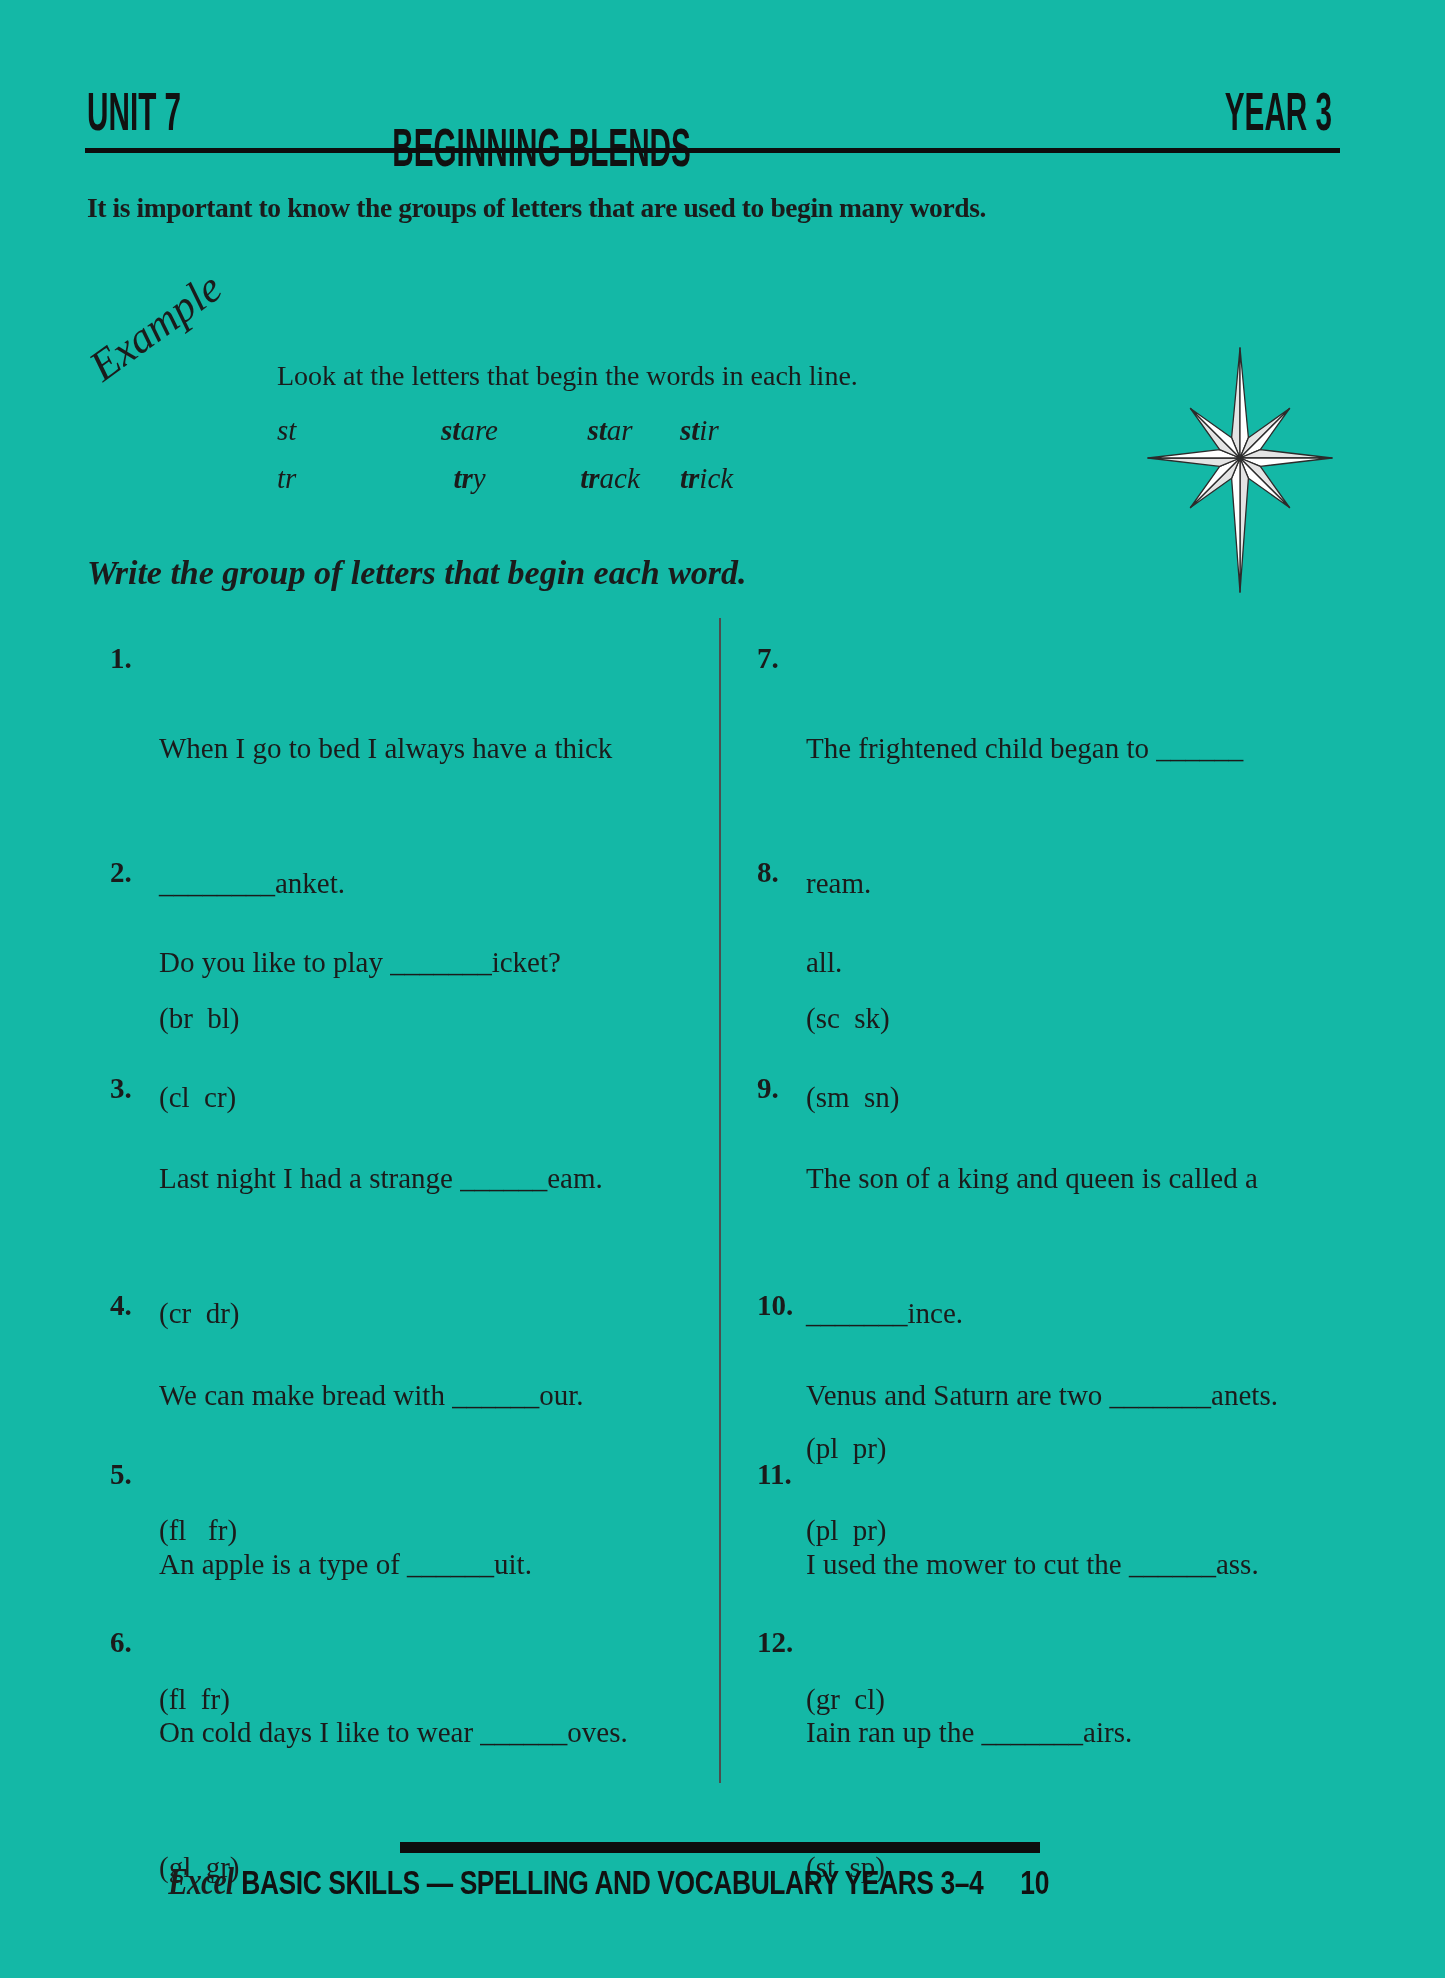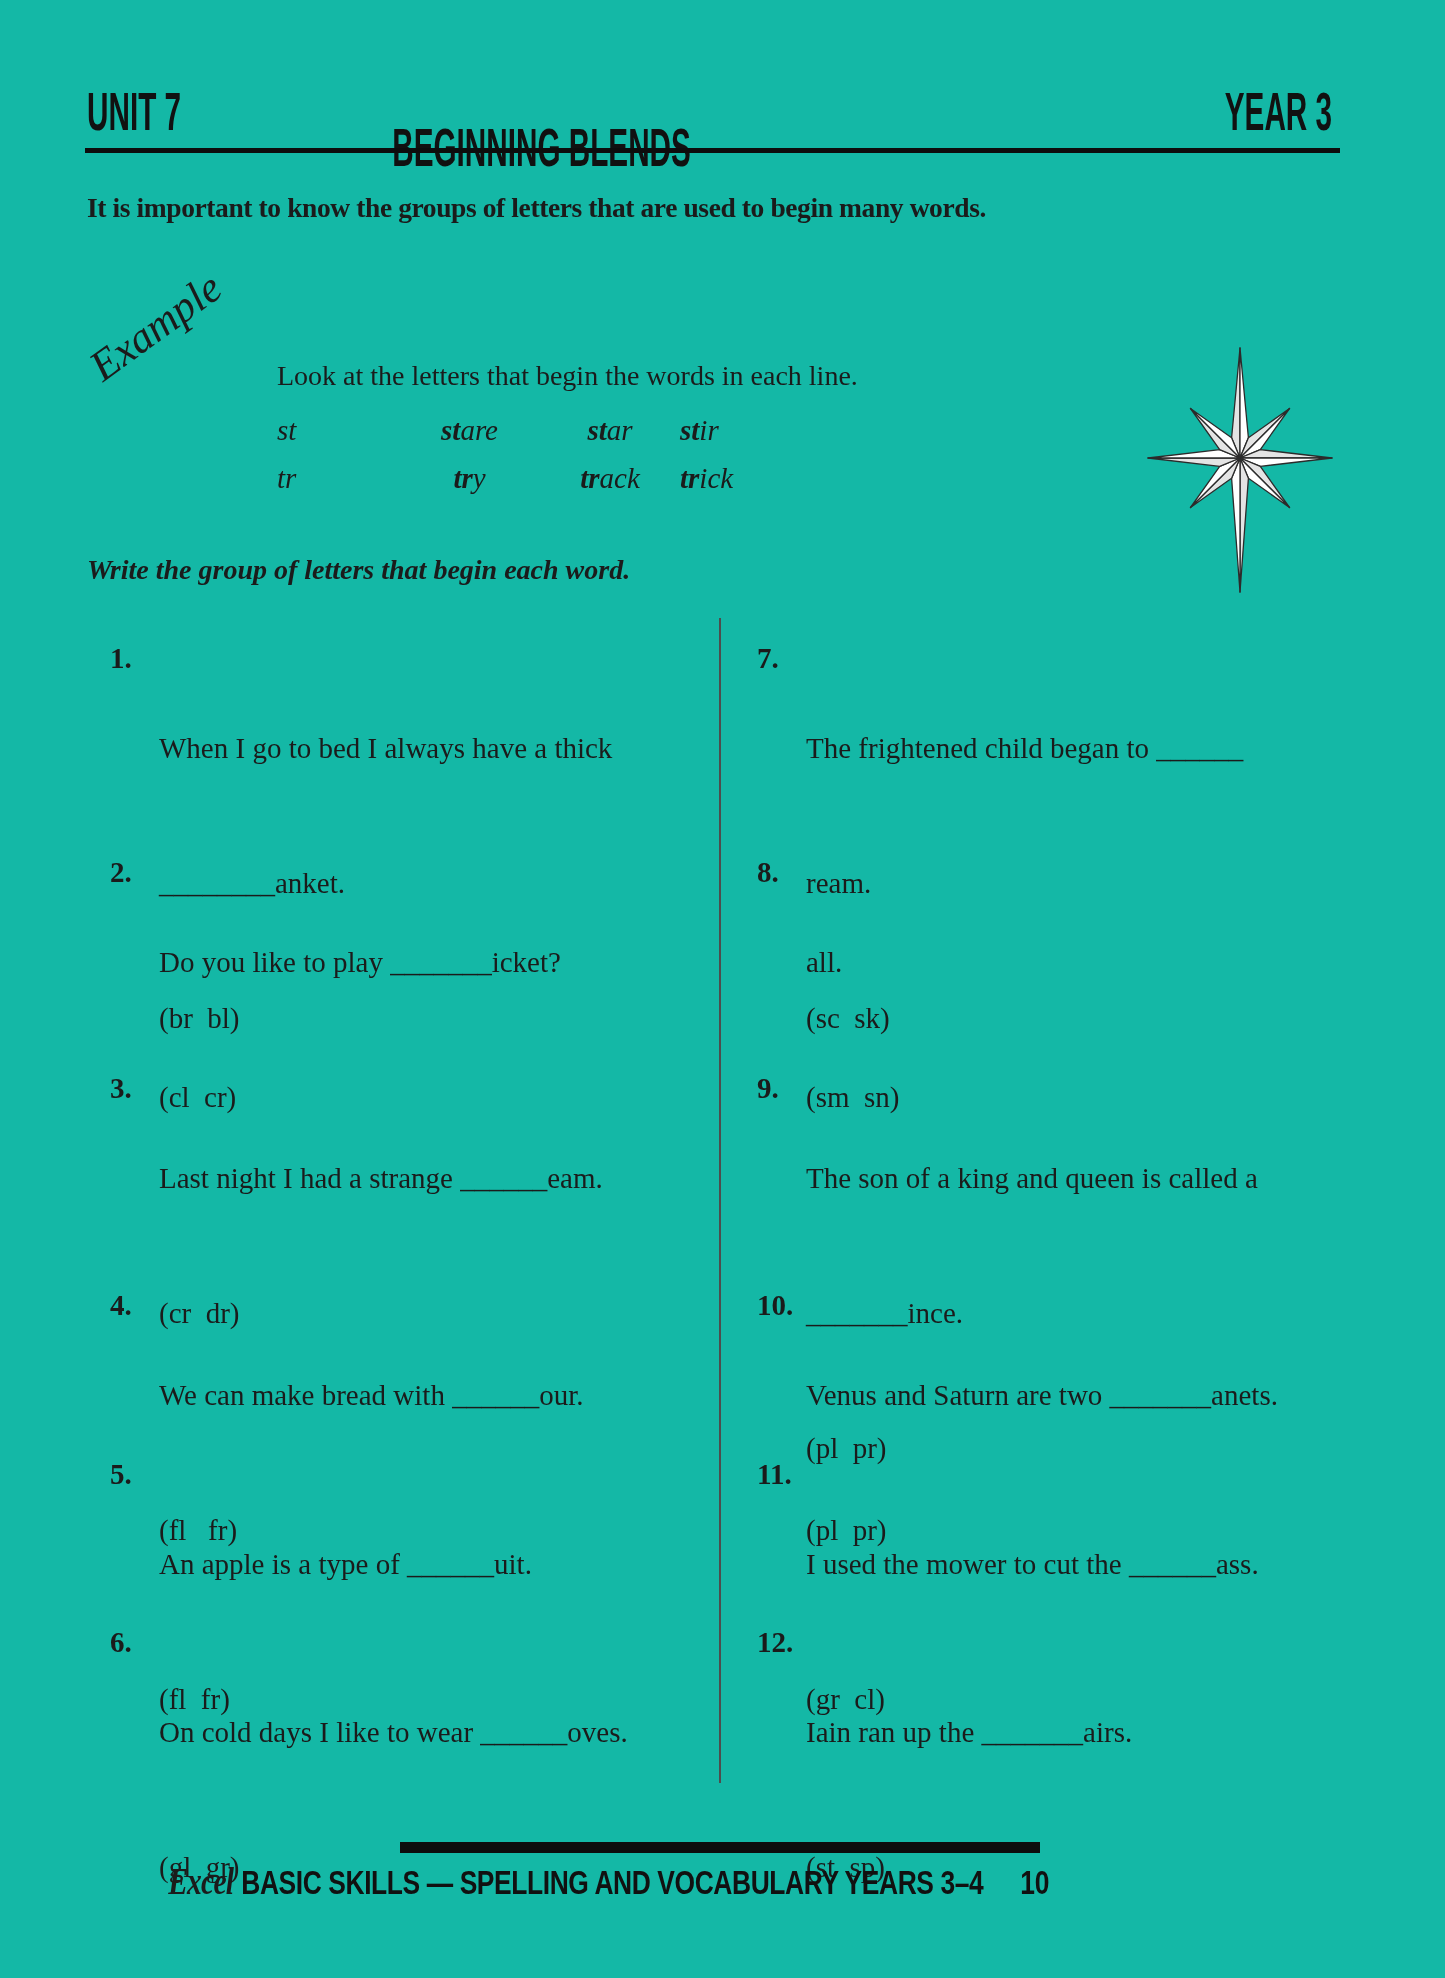--- a/index.html
+++ b/index.html
@@ -30,21 +30,21 @@
   .ex-row-1 { top:414px; } .ex-row-2 { top:462px; }
   .ex-base { display:inline-block; width:122px; }
   .ex-word { display:inline-block;text-align:center; }
   .ex-w1 { width:141px; } .ex-w2 { width:140px; }
   .blend { font-weight:bold; }
 
   
   .star { position:absolute; left:1140px; top:340px; }
 
   
-  .task-instr { position:absolute; left:87px; top:554px; font-size:28px; font-weight:bold;
+  .task-instr { position:absolute; left:87px; top:554px; font-size:34px; font-weight:bold;
     font-style:italic; white-space:nowrap; }
 
   
   .col-divider { position:absolute; left:719px; top:618px; width:2px; height:1165px; background:#4d4d4d; }
   .question { position:absolute; font-size:29px; line-height:45px; }
   .qnum { position:absolute; left:0; top:0; font-weight:bold; white-space:pre; }
   .qbody { margin-left:49px; white-space:pre; }
   .q-l { left:110px; } .q-r { left:757px; }
   .qt-1 { top:636px; } .qt-2 { top:850px; } .qt-3 { top:1066px; }
   .qt-4 { top:1283px; } .qt-5 { top:1452px; } .qt-6 { top:1620px; }

